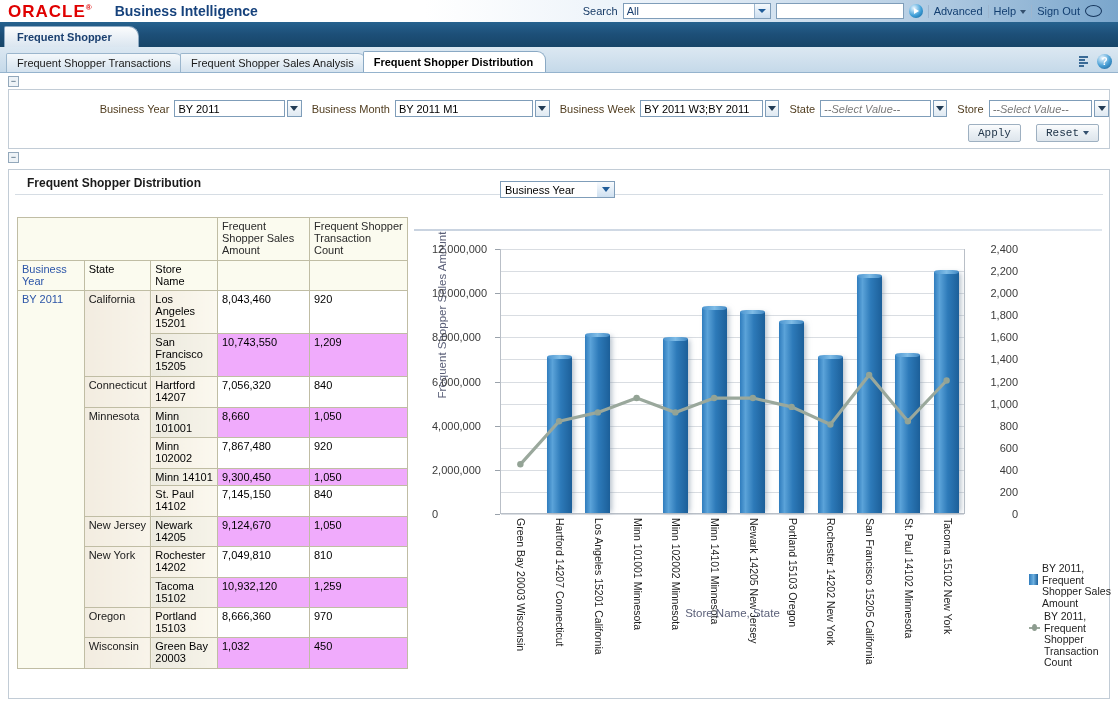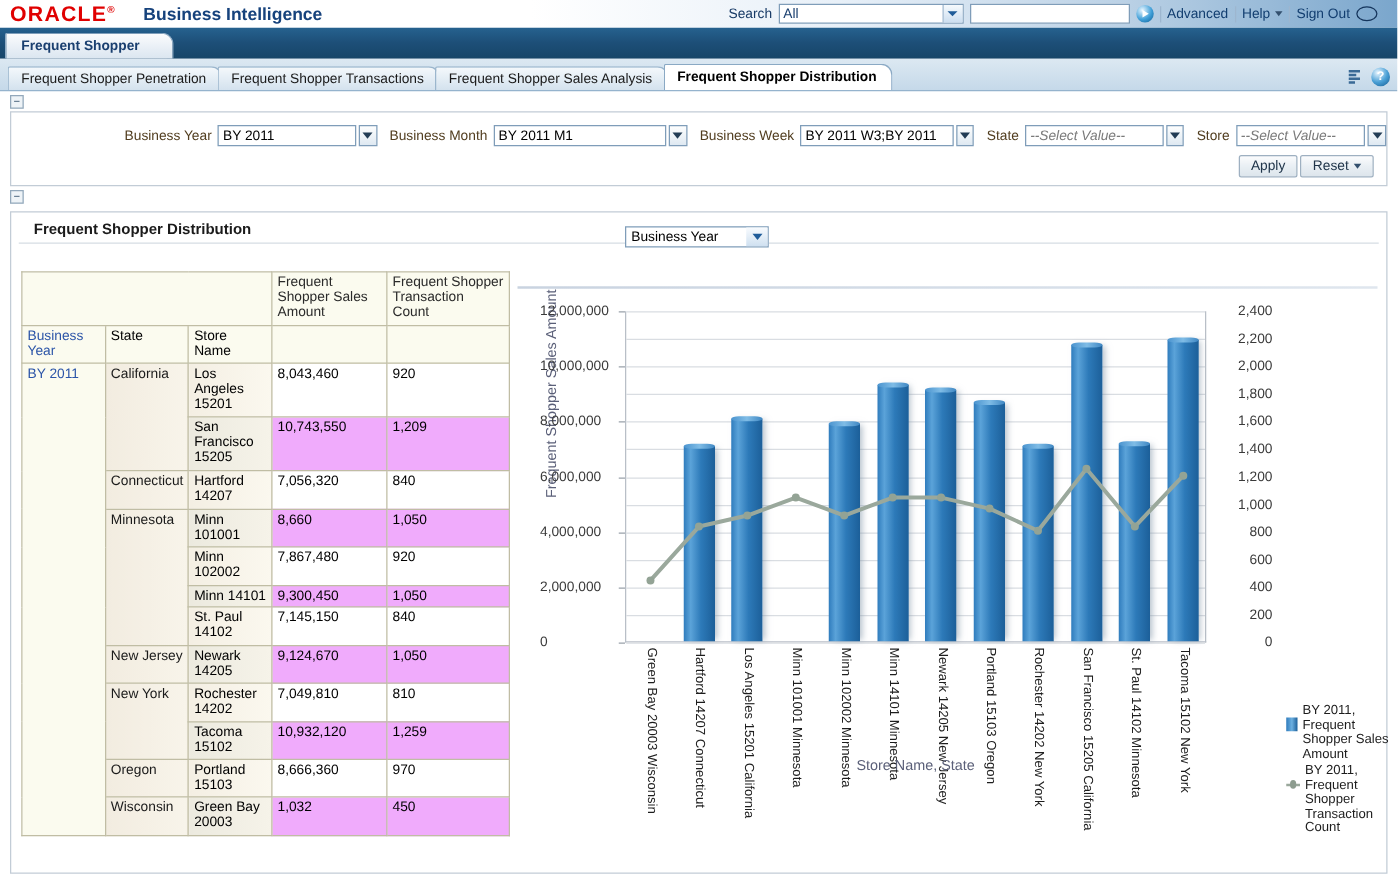--- a/index.html
+++ b/index.html
@@ -181,21 +181,21 @@
   .pdrop{
     width:15px;height:17px;margin-left:2px;
     border:1px solid #7f9db9;
     background:linear-gradient(to bottom,#fdfefe,#dfe9f2);
     display:flex;align-items:center;justify-content:center;
   }
   .pdrop::after{
     content:"";border-left:4px solid transparent;border-right:4px solid transparent;
     border-top:5px solid #223c55;
   }
-  .btn-row{ position:absolute; right:10px; bottom:6px; display:flex; gap:2px; }
+  .btn-row{ position:absolute; right:10px; bottom:6px; display:flex; gap:15px;font-family:Liberation Mono, monospace; }
   .btn{
     height:18px; padding:0 9px; font-size:11px; color:#20354a;
     background:linear-gradient(to bottom,#fbfcfd 0%,#e9eff4 50%,#dde5ec 100%);
     border:1px solid #9eb0c1; border-radius:2px;
     display:flex;align-items:center;
   }
 
   .report-sect{
     border:1px solid #c2ccd6; margin:6px 6px 0 6px; min-height:530px;
     position:relative; background:#fff;
@@ -338,21 +338,20 @@
     <a class="tlink" href="#">Sign Out</a>
     <span class="user-oval"></span>
   </div>
 </div>
 
 <div class="navbar">
   <div class="dash-tab">Frequent Shopper</div>
 </div>
 
 <div class="pagetabs">
-  <div class="ptab">Frequent Shopper Penetration</div>
   <div class="ptab">Frequent Shopper Transactions</div>
   <div class="ptab">Frequent Shopper Sales Analysis</div>
   <div class="ptab active">Frequent Shopper Distribution</div>
   <div class="pagetabs-right">
     <span class="ico-list">
       <i style="top:1px;width:9px"></i>
         <i style="top:4px;width:6px"></i>
         <i style="top:7px;width:9px"></i>
         <i style="top:10px;width:5px"></i>
     </span>

